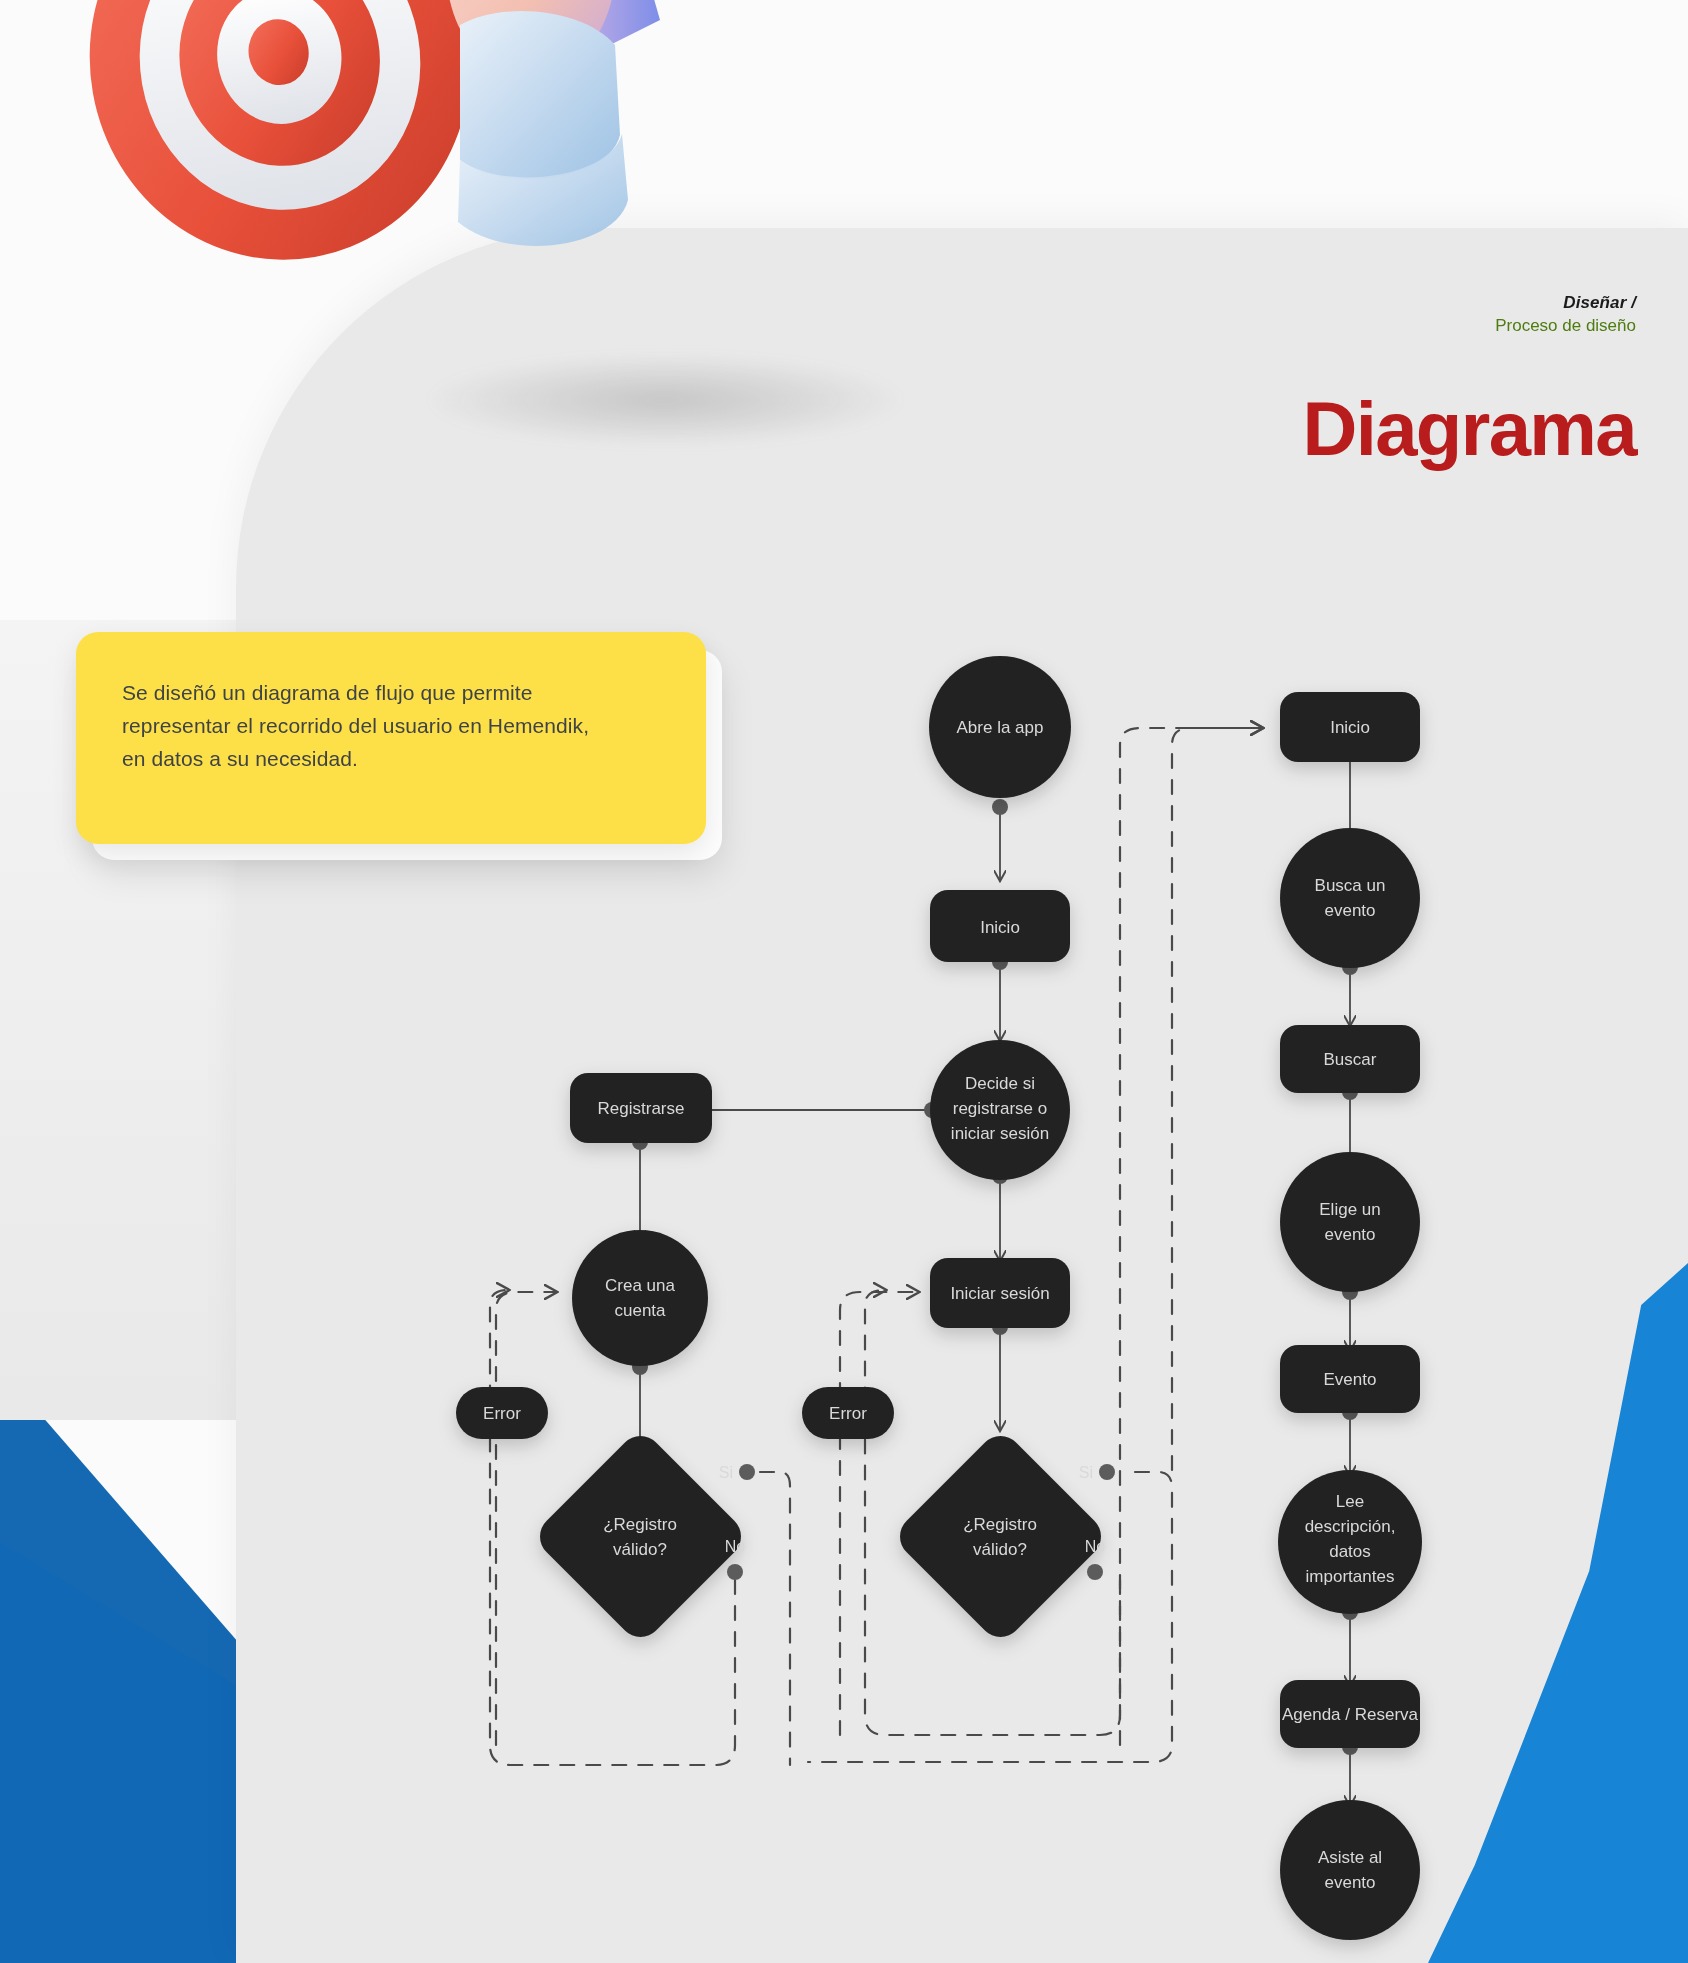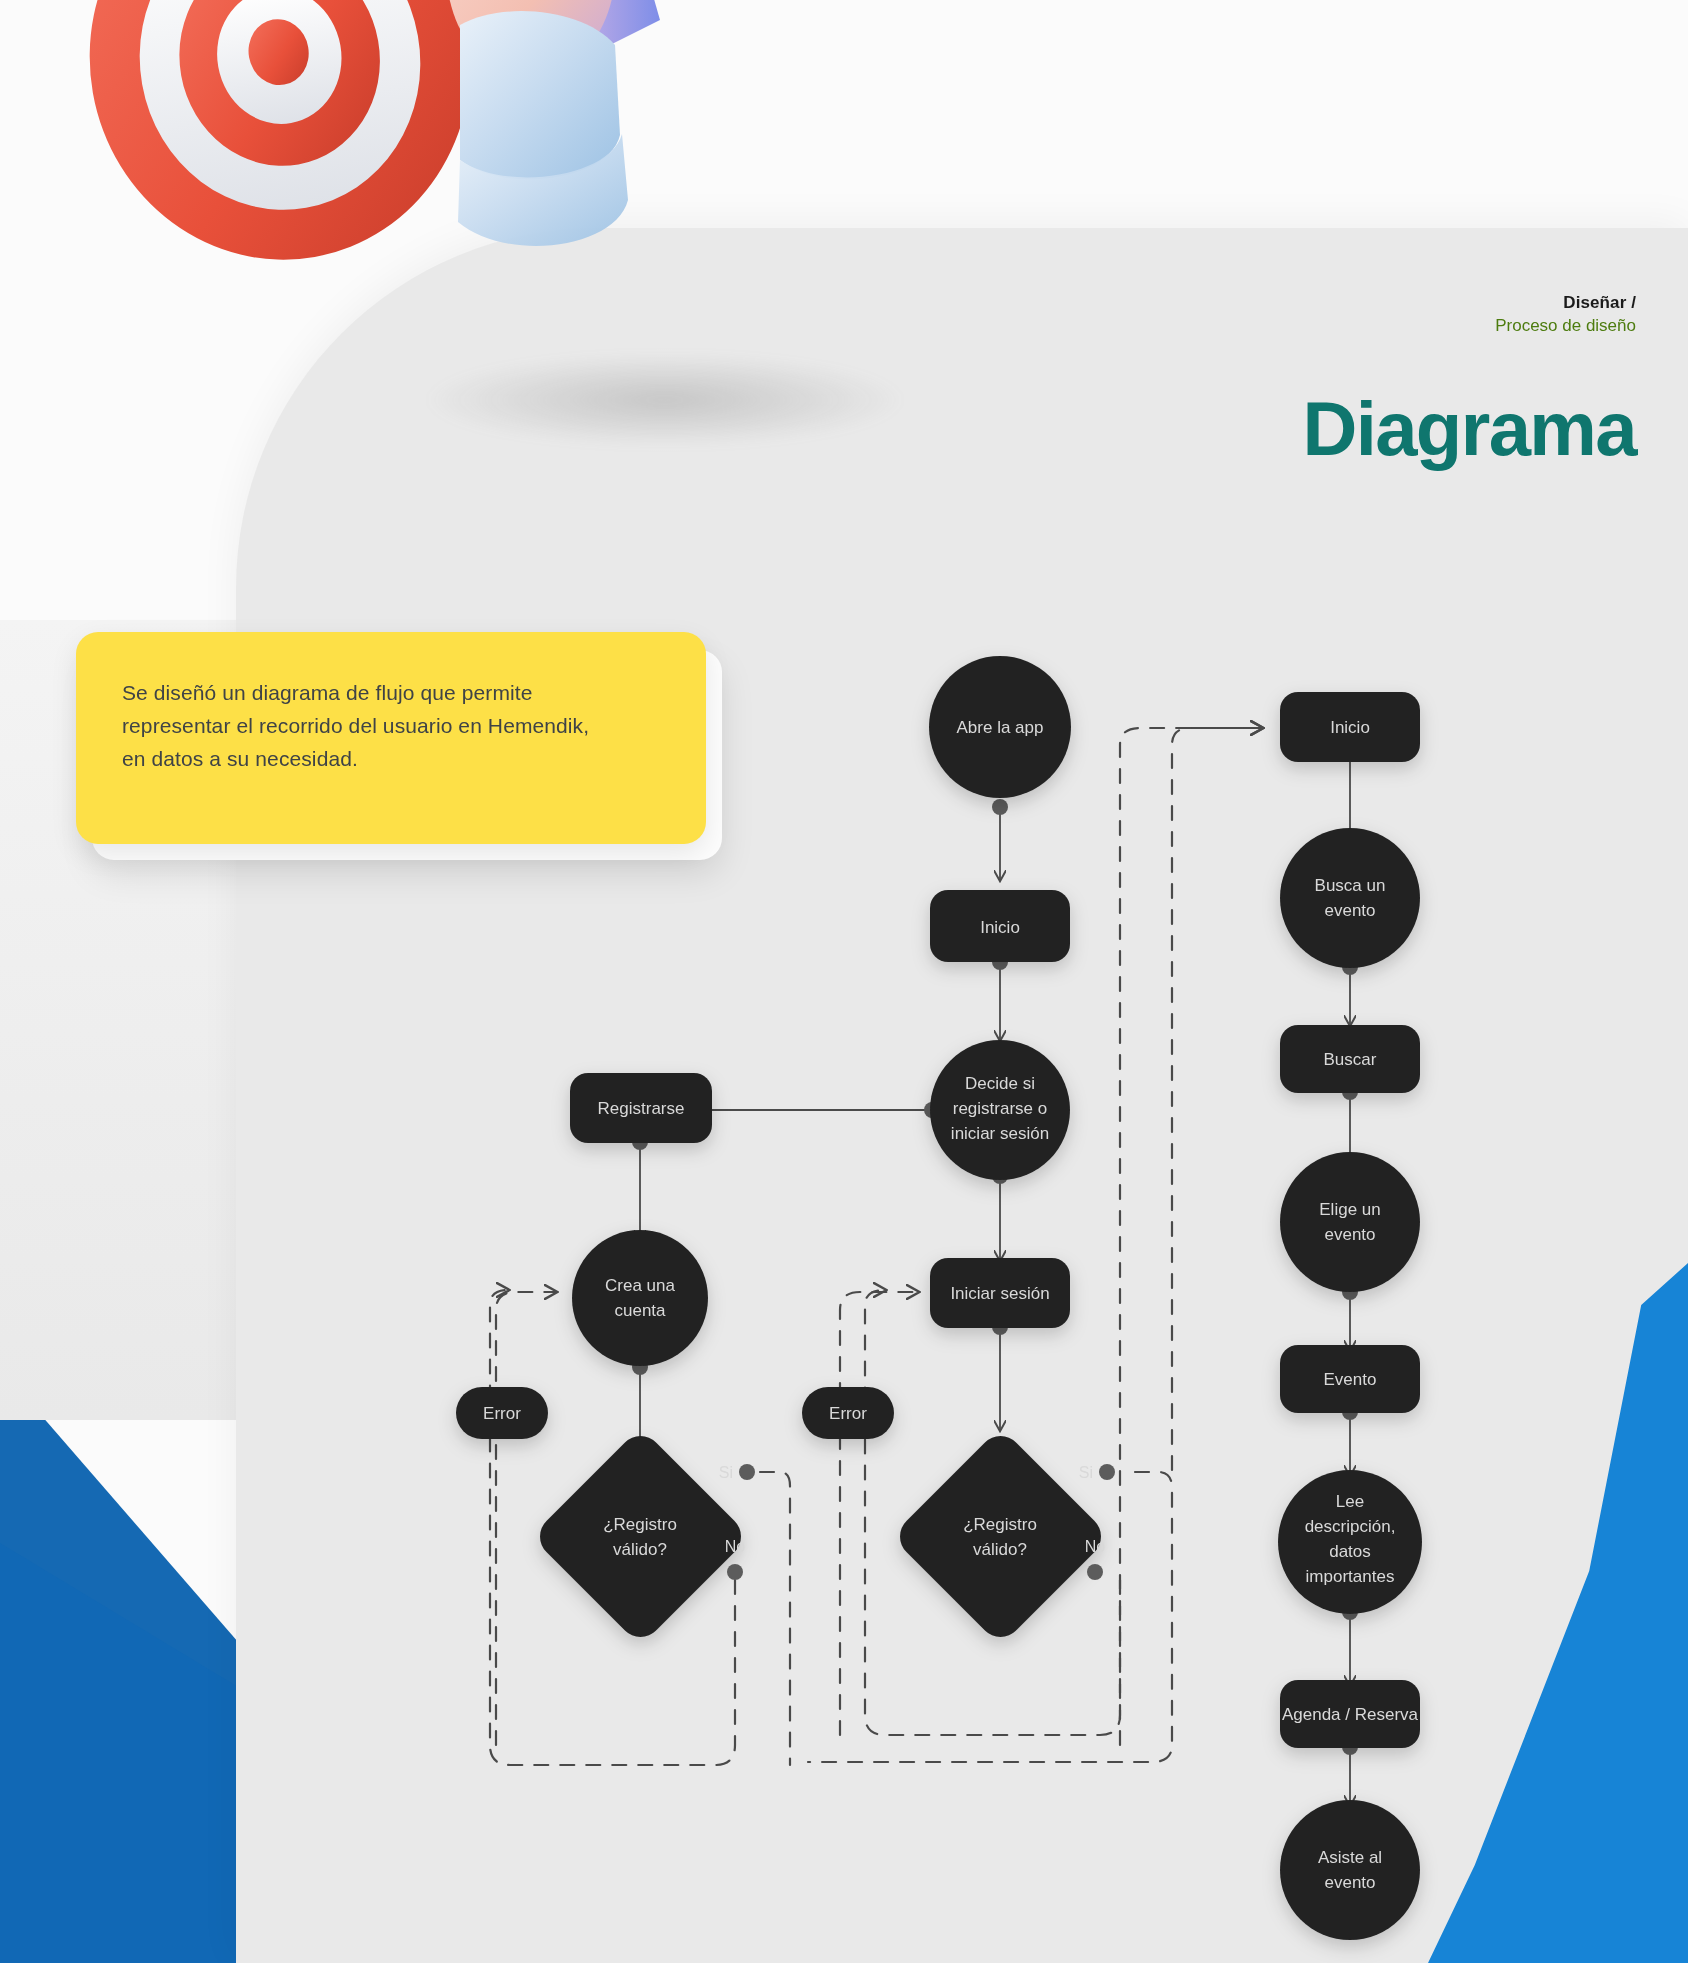--- a/index.html
+++ b/index.html
@@ -51,26 +51,26 @@
     position:absolute; left:430px; top:355px; width:470px; height:90px;
     background:radial-gradient(ellipse at center, rgba(120,120,120,0.30) 0%, rgba(120,120,120,0.12) 45%, rgba(120,120,120,0) 72%);
     filter:blur(6px);
   }
 
   
   .kicker {
     position:absolute; right:52px; top:292px; text-align:right;
     line-height:1.35;
   }
-  .kicker .k1 { font-size:17px; font-weight:bold; color:#1b1b1b; letter-spacing:.1px; }
+  .kicker .k1 { font-size:17px; font-weight:bold; color:#1b1b1b; letter-spacing:.1px;font-style:italic; }
   .kicker .k2 { font-size:17px; color:#4d7c0f; }
 
   .title {
     position:absolute; right:52px; top:388px; text-align:right;
-    font-size:76px; font-weight:bold; color:#0f766e;
+    font-size:76px; font-weight:bold; color:#b91c1c;
     line-height:1.08; letter-spacing:-1.6px;
   }
 
   
   .card-back {
     position:absolute; left:92px; top:650px; width:630px; height:210px;
     background:#fdfdfd; border-radius:22px;
     box-shadow:0 14px 34px rgba(0,0,0,.10);
   }
   .card {

